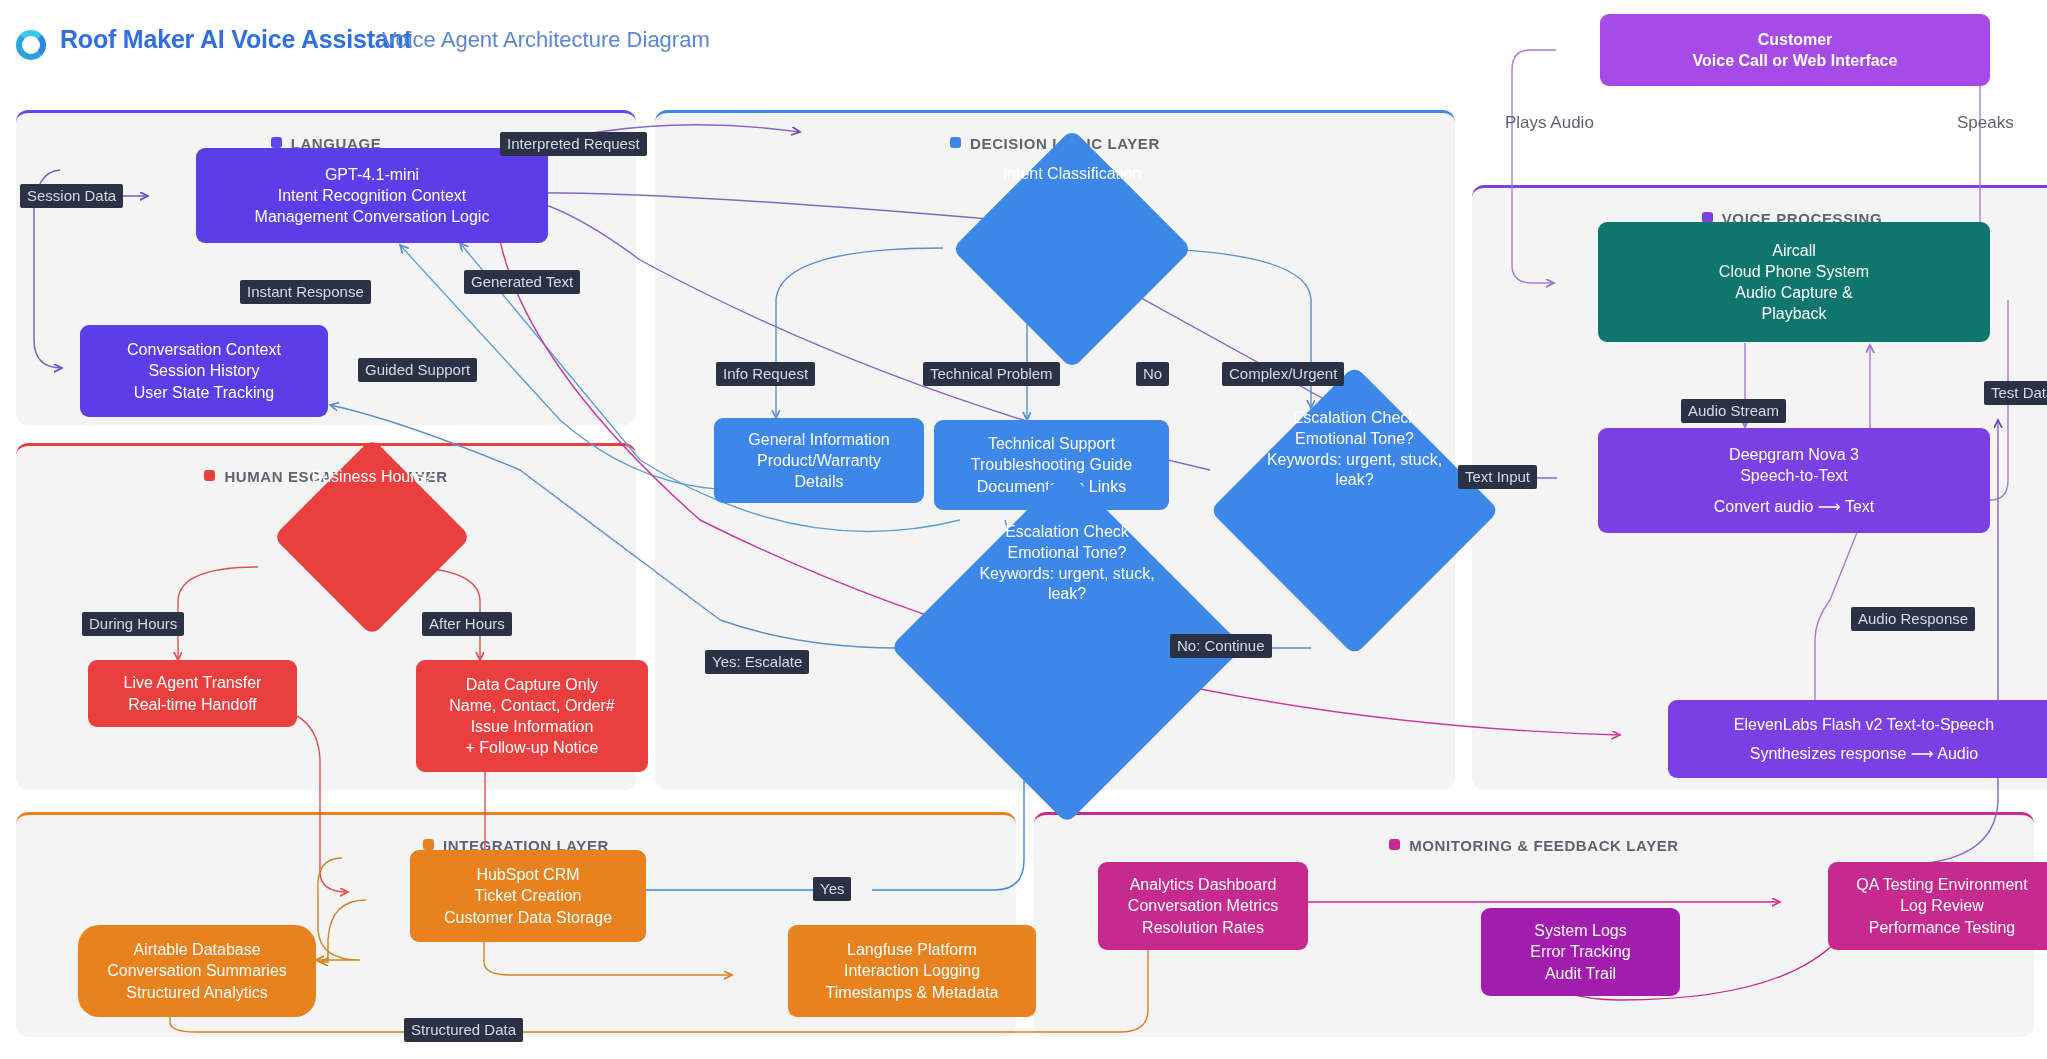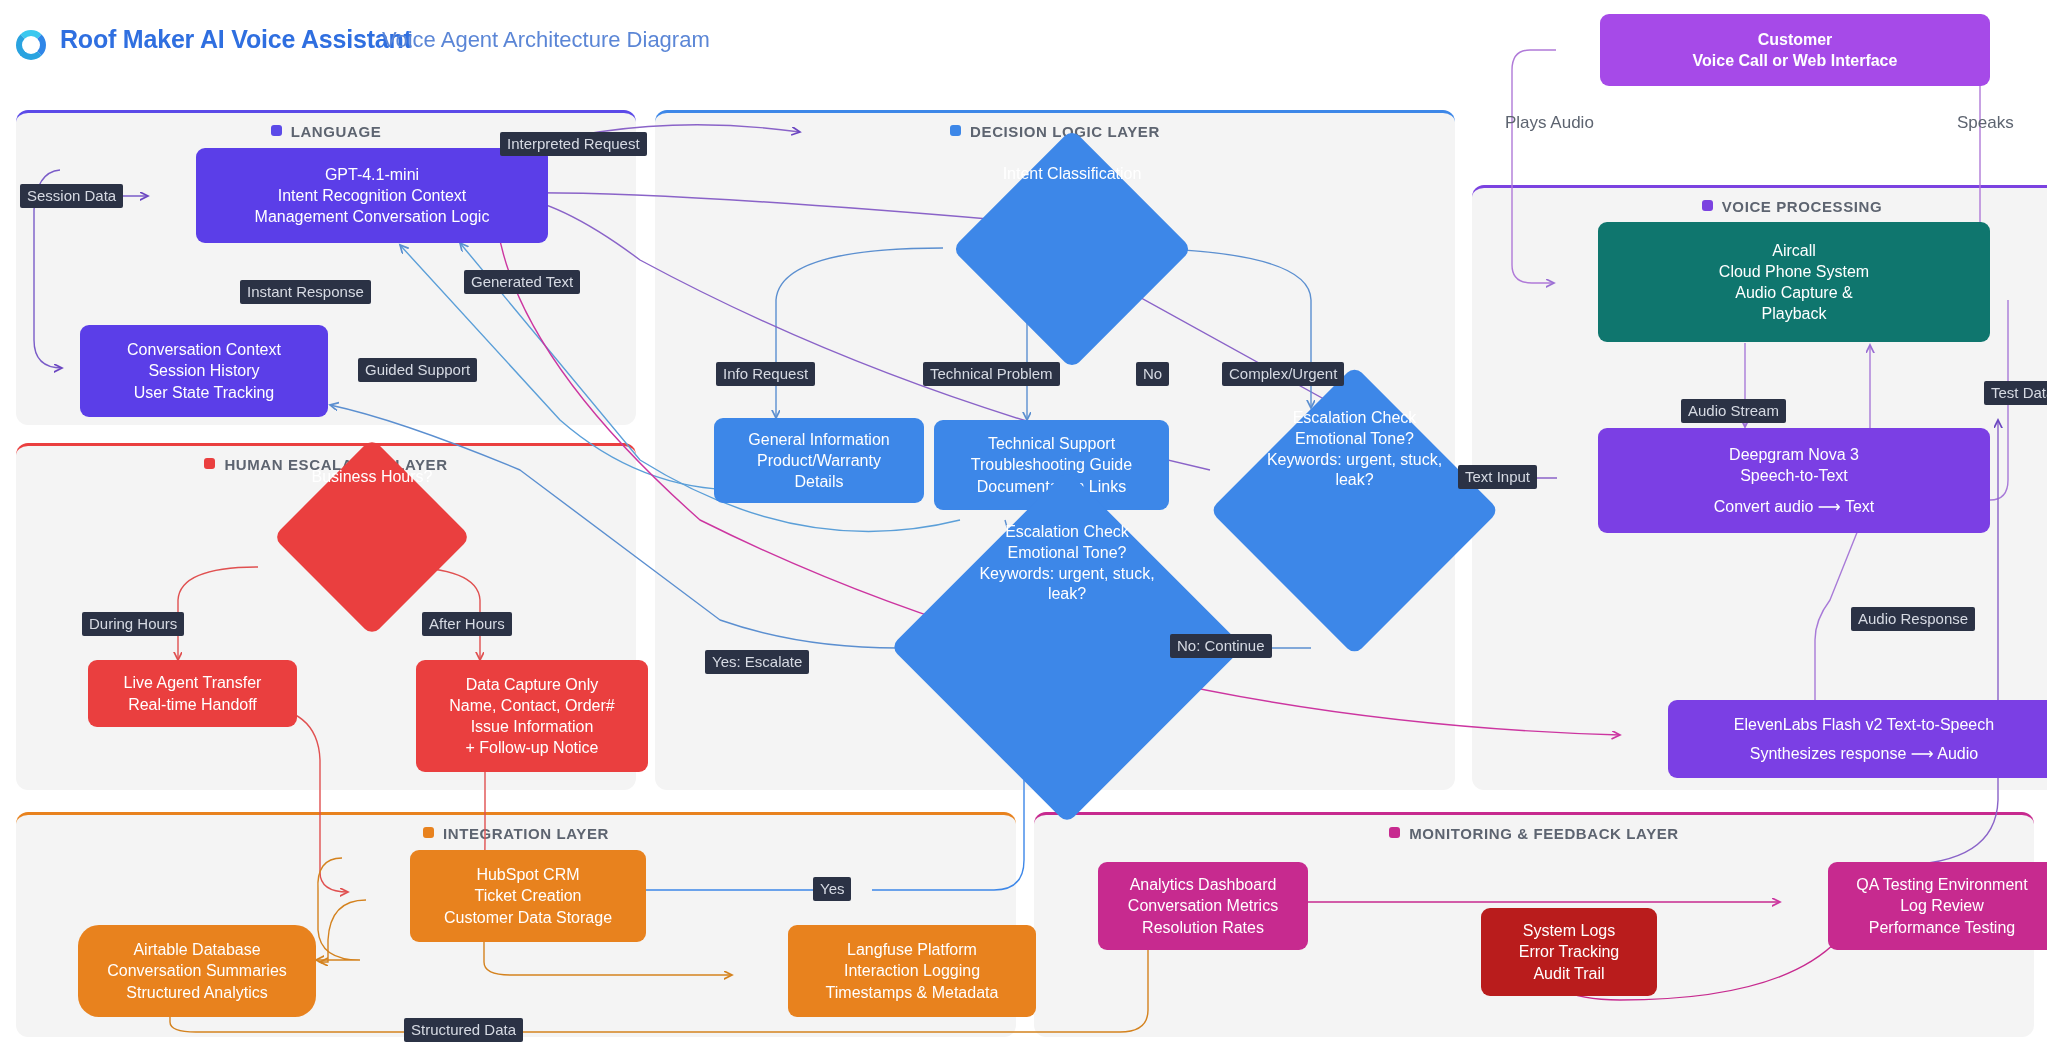--- a/index.html
+++ b/index.html
@@ -31,21 +31,21 @@
   }
 
   
   .panel {
     position: absolute;
     background: #f4f4f4;
     border-radius: 12px;
     border-top-width: 3px; border-top-style: solid;
   }
   .panel-title {
-    position: absolute; top: 10px; left: 0; width: 100%;
+    position: absolute; top: 22px; left: 0; width: 100%;
     text-align: center; font-size: 15px; font-weight: 700;
     color: #5d6470; letter-spacing: 0.6px; white-space: nowrap;
   }
   .panel-dot {
     display: inline-block; width: 11px; height: 11px;
     border-radius: 3px; margin-right: 9px; vertical-align: 1px;
   }
 
   
   .node {
@@ -353,21 +353,21 @@
   </div>
 
   <div class="node" style="left:1054px; top:862px; width:210px; height:88px; background:#c72a8f;">
     <div>
       <span>Analytics Dashboard</span>
       <span>Conversation Metrics</span>
       <span>Resolution Rates</span>
     </div>
   </div>
 
-  <div class="node" style="left:1437px; top:908px; width:176px; height:88px; background:#b91c1c;">
+  <div class="node" style="left:1437px; top:908px; width:199px; height:88px; background:#a21caf;">
     <div>
       <span>System Logs</span>
       <span>Error Tracking</span>
       <span>Audit Trail</span>
     </div>
   </div>
 
   <div class="node" style="left:1784px; top:862px; width:228px; height:88px; background:#c72a8f;">
     <div>
       <span>QA Testing Environment</span>

